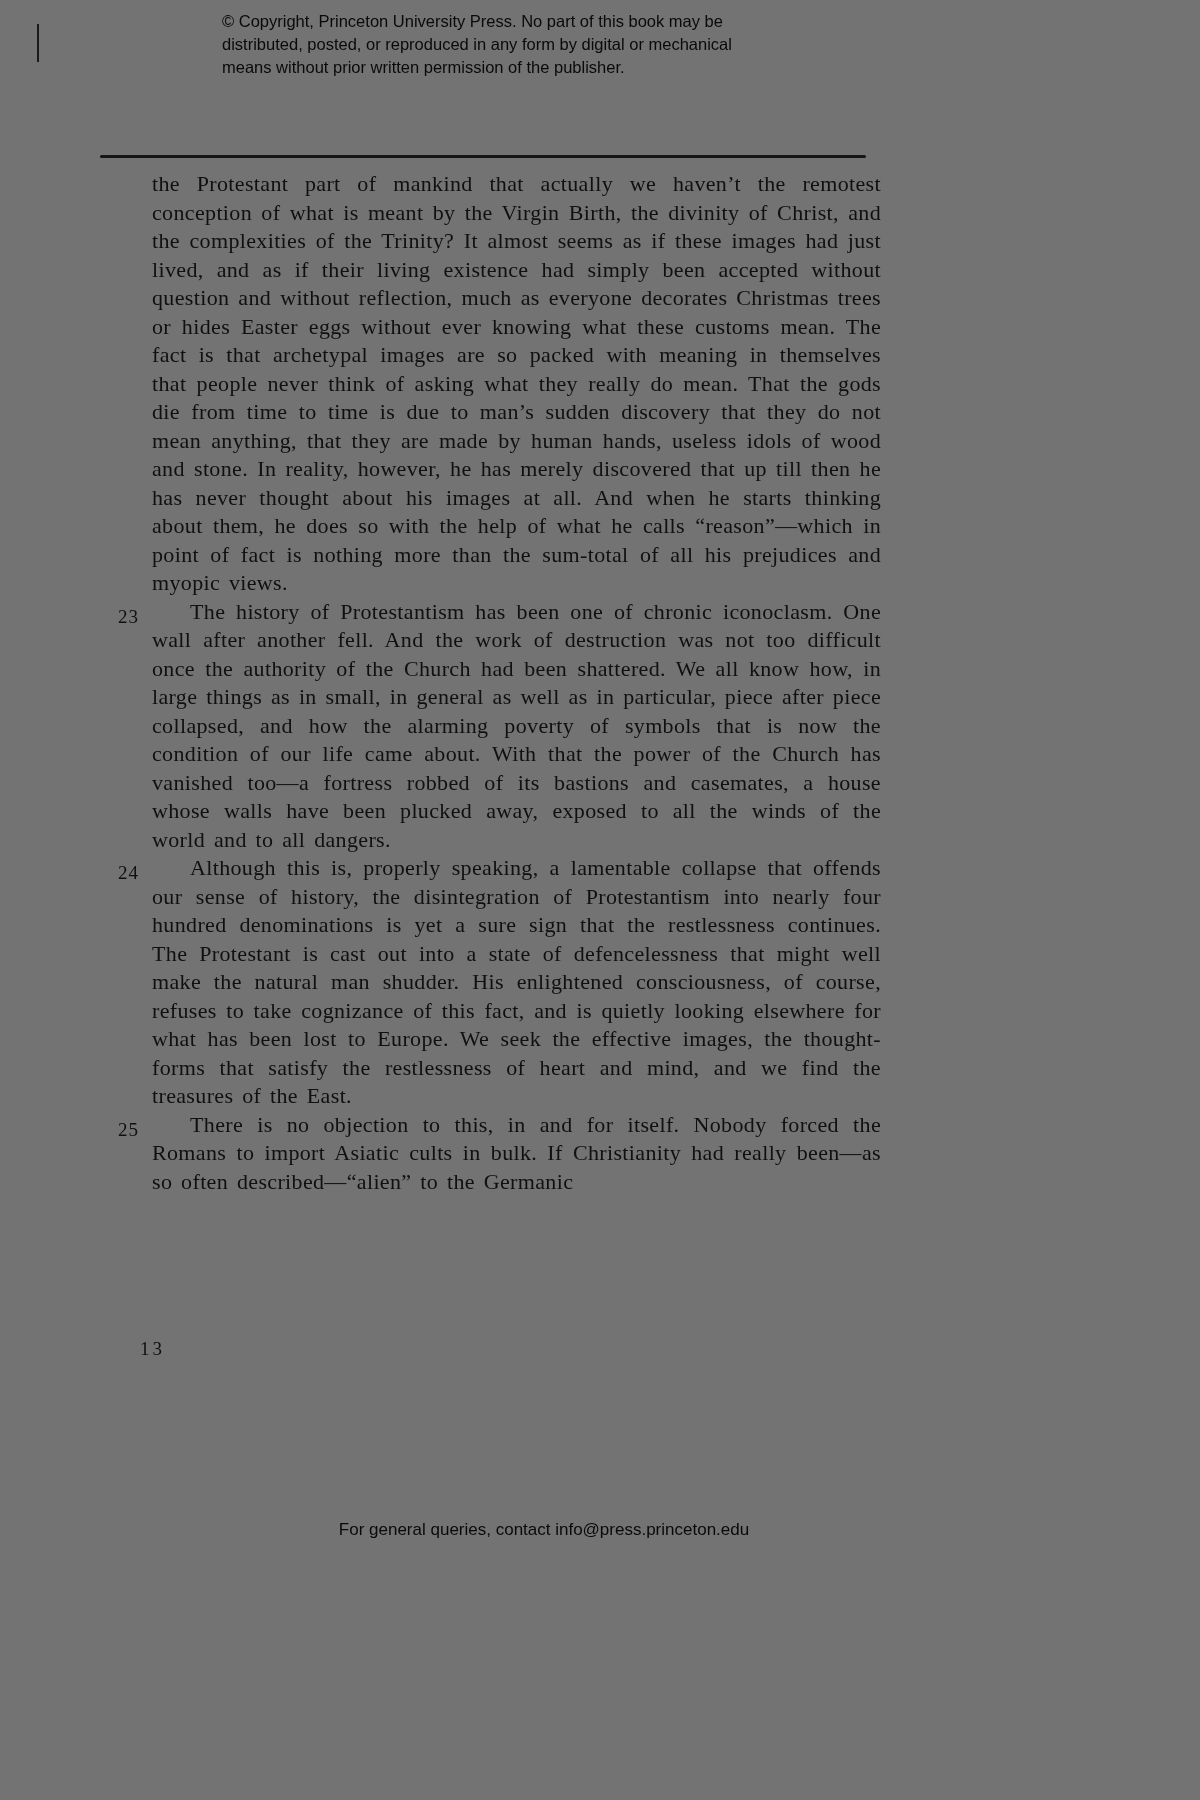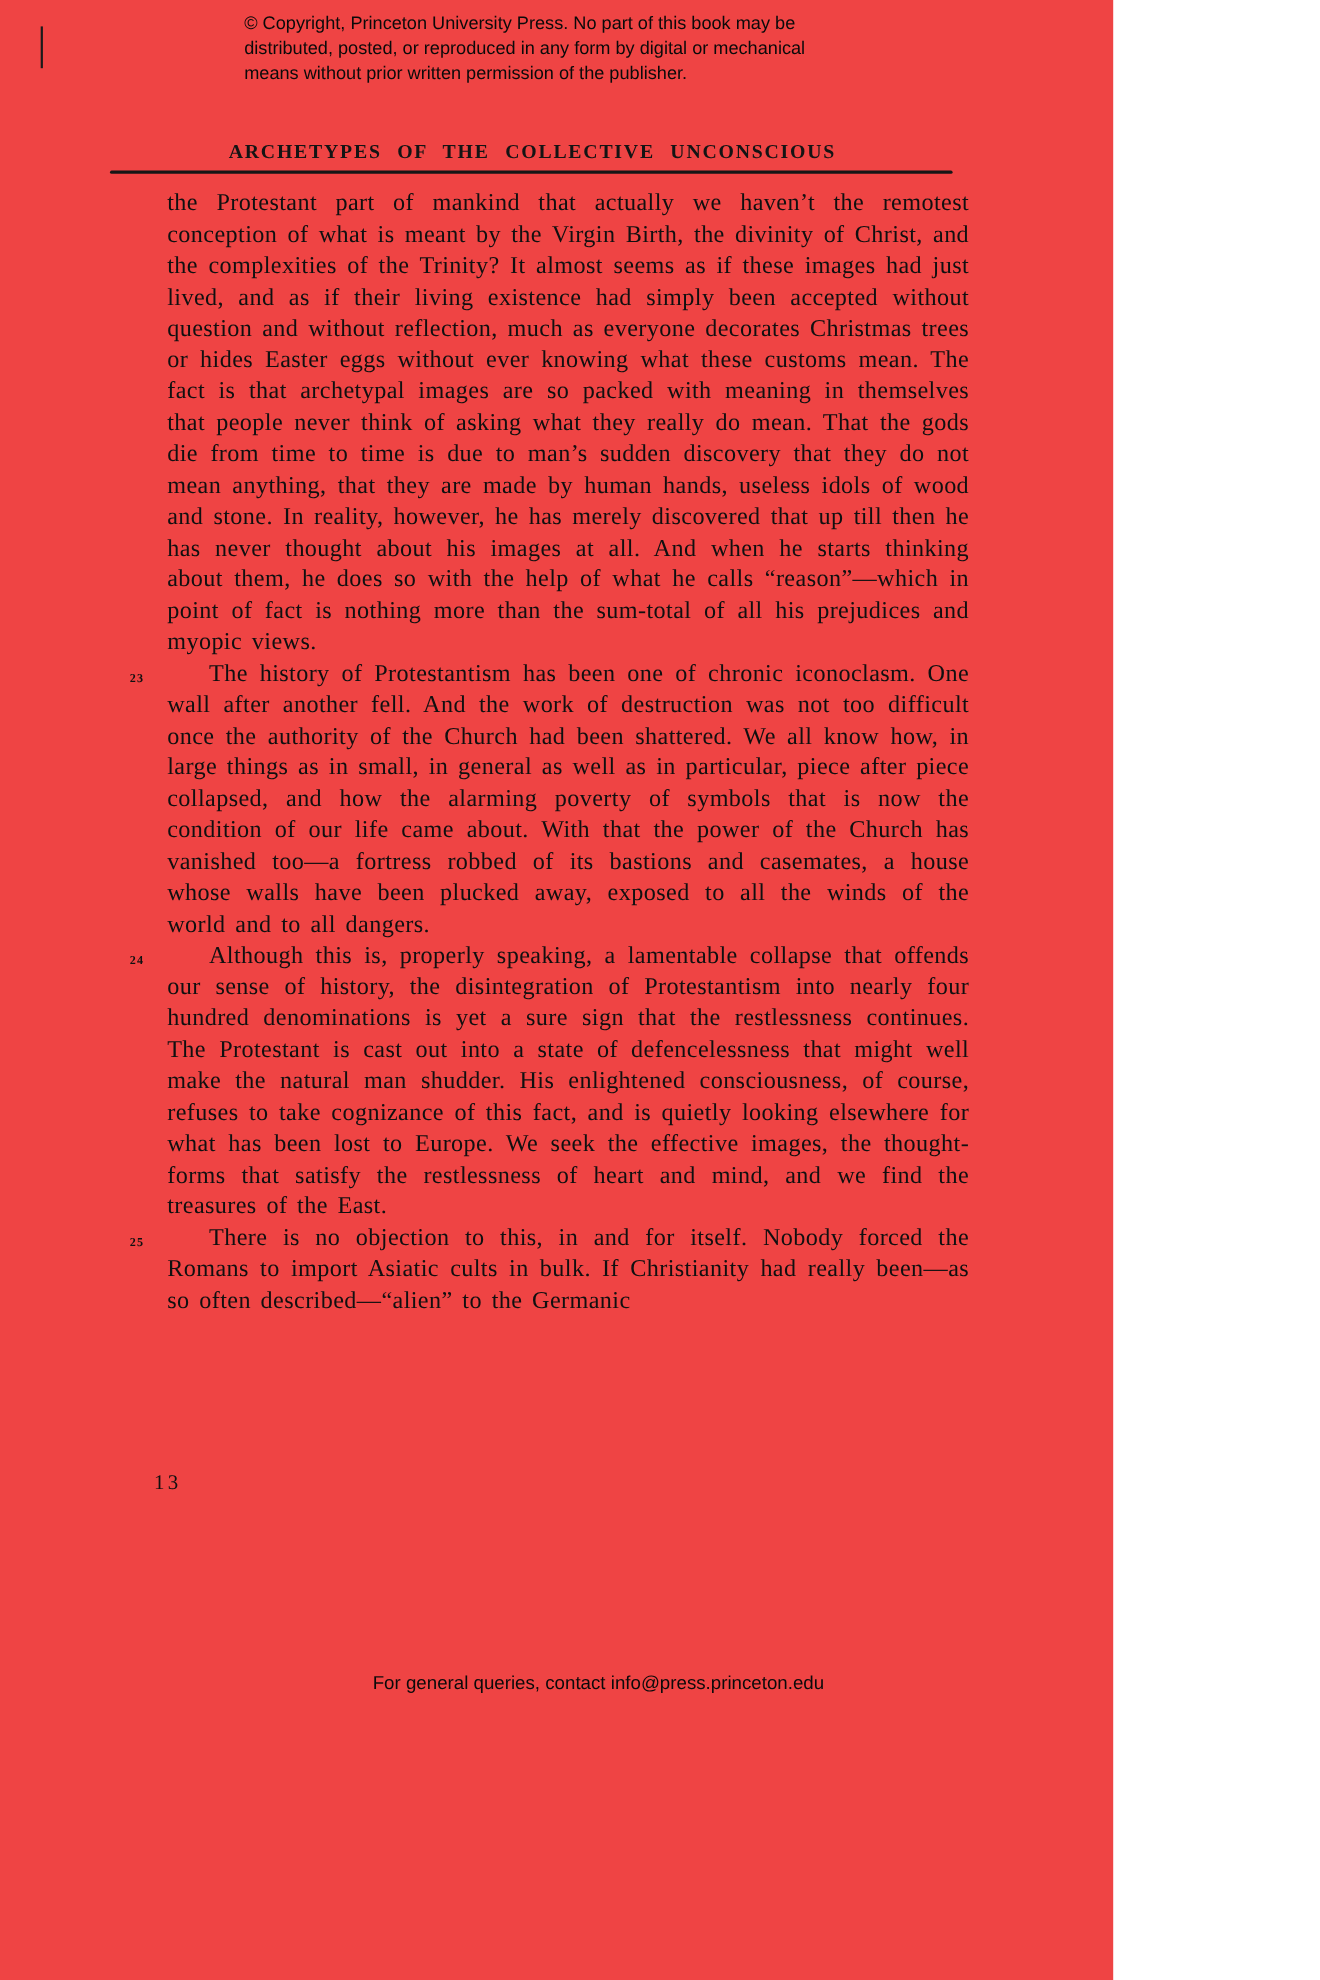--- a/index.html
+++ b/index.html
@@ -1,21 +1,21 @@
 <!DOCTYPE html>
 <html><head>
 <meta charset="utf-8">
 <style>
   * { margin: 0; padding: 0; box-sizing: border-box; }
   html, body { background: #ffffff; }
   .page {
     position: relative;
-    width: 1012px;
+    width: 1200px;
     height: 1800px;
-    background: #ef4444;
+    background: #737373;
     color: #101010;
     font-family: "Liberation Serif", serif;
     overflow: hidden;
   }
   .crop-mark-left {
     position: absolute;
     left: 37px; top: 24px;
     width: 2px; height: 38px;
     background: #1a1a1a;
   }
@@ -55,22 +55,22 @@
     line-height: 28.5px;
     letter-spacing: 0.35px;
     word-spacing: 3px;
     text-align: justify;
   }
   .para { position: relative; }
   .para.numbered { text-indent: 38px; }
   .para-num {
     position: absolute;
     left: -34px; top: 5px;
-    font-size: 11px;
-    font-weight: bold;
+    font-size: 19px;
+    font-weight: normal;
     letter-spacing: 1px;
     text-indent: 0;
   }
   .page-number {
     position: absolute;
     left: 140px; top: 1338px;
     width: 729px;
     text-align: left;
     font-size: 19px;
     letter-spacing: 3px;
@@ -87,21 +87,20 @@
   }
 </style>
 </head>
 <body>
 
 <div class="page">
   <div class="crop-mark-left"></div>
   <div class="copyright">© Copyright, Princeton University Press. No part of this book may be
 distributed, posted, or reproduced in any form by digital or mechanical
 means without prior written permission of the publisher.</div>
-  <div class="running-head">ARCHETYPES OF THE COLLECTIVE UNCONSCIOUS</div>
   <div class="head-rule"></div>
   <div class="body-text" id="paragraphs">
       <div class="para"><span>the Protestant part of mankind that actually we haven’t the remotest conception of what is meant by the Virgin Birth, the divinity of Christ, and the complexities of the Trinity? It almost seems as if these images had just lived, and as if their living existence had simply been accepted without question and without reflection, much as everyone decorates Christmas trees or hides Easter eggs without ever knowing what these customs mean. The fact is that archetypal images are so packed with meaning in themselves that people never think of asking what they really do mean. That the gods die from time to time is due to man’s sudden discovery that they do not mean anything, that they are made by human hands, useless idols of wood and stone. In reality, however, he has merely discovered that up till then he has never thought about his images at all. And when he starts thinking about them, he does so with the help of what he calls “reason”—which in point of fact is nothing more than the sum-total of all his prejudices and myopic views.</span></div>
       <div class="para numbered"><span class="para-num">23</span><span>The history of Protestantism has been one of chronic iconoclasm. One wall after another fell. And the work of destruction was not too difficult once the authority of the Church had been shattered. We all know how, in large things as in small, in general as well as in particular, piece after piece collapsed, and how the alarming poverty of symbols that is now the condition of our life came about. With that the power of the Church has vanished too—a fortress robbed of its bastions and casemates, a house whose walls have been plucked away, exposed to all the winds of the world and to all dangers.</span></div>
       <div class="para numbered"><span class="para-num">24</span><span>Although this is, properly speaking, a lamentable collapse that offends our sense of history, the disintegration of Protestantism into nearly four hundred denominations is yet a sure sign that the restlessness continues. The Protestant is cast out into a state of defencelessness that might well make the natural man shudder. His enlightened consciousness, of course, refuses to take cognizance of this fact, and is quietly looking elsewhere for what has been lost to Europe. We seek the effective images, the thought-forms that satisfy the restlessness of heart and mind, and we find the treasures of the East.</span></div>
       <div class="para numbered"><span class="para-num">25</span><span>There is no objection to this, in and for itself. Nobody forced the Romans to import Asiatic cults in bulk. If Christianity had really been—as so often described—“alien” to the Germanic</span></div>
     </div>
   <div class="page-number">13</div>
   <div class="footer">For general queries, contact info@press.princeton.edu</div>
 </div>

